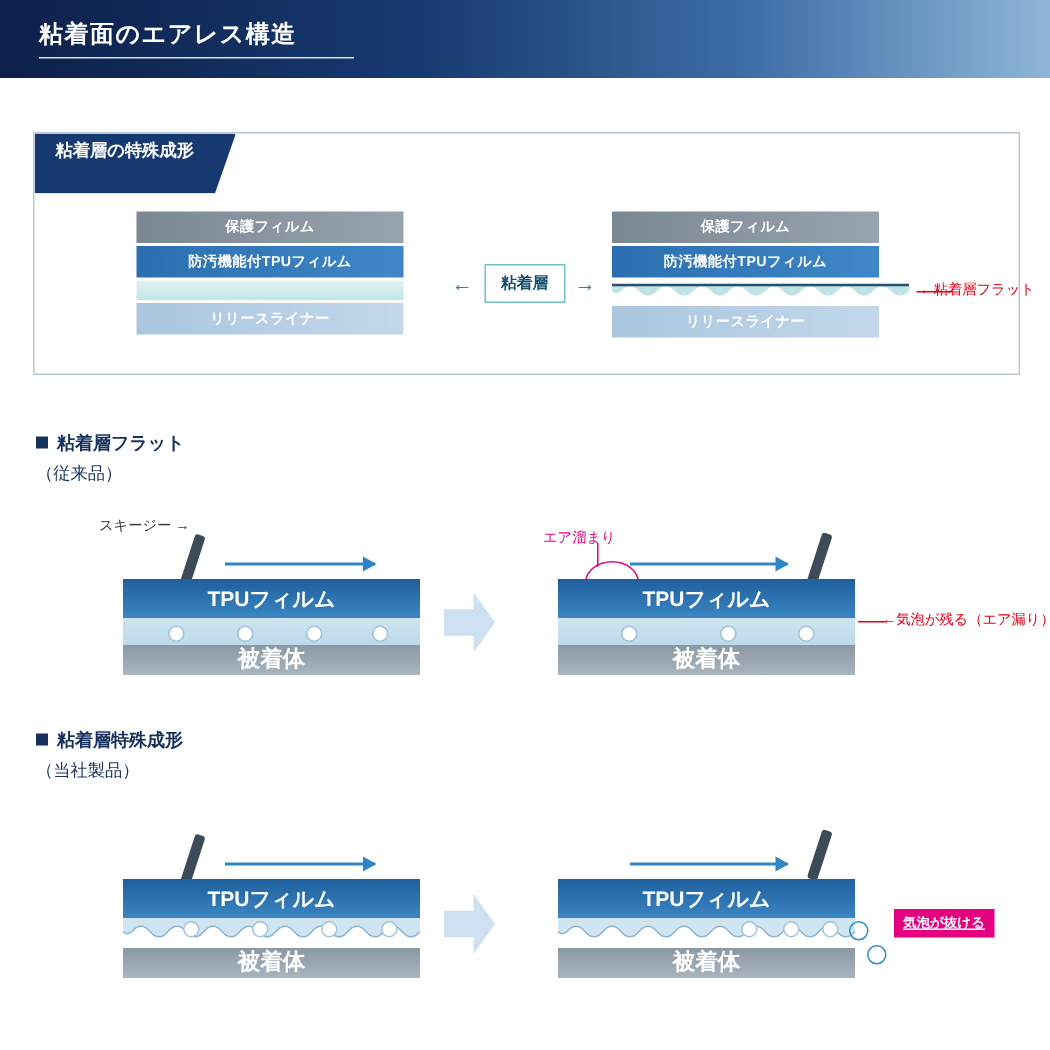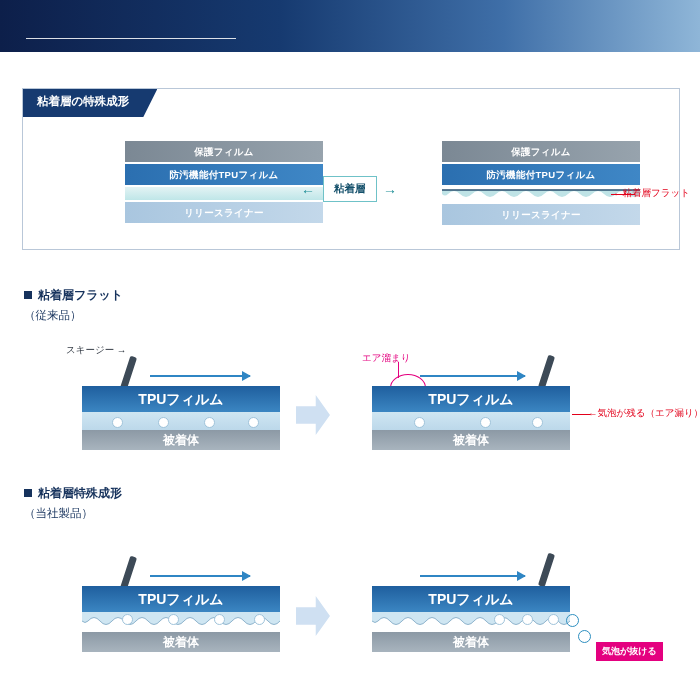--- a/index.html
+++ b/index.html
@@ -43,31 +43,31 @@
     position: absolute;
     left: 22px; top: 88px;
     width: 656px; height: 160px;
     border: 1px solid #b9c7d8;
     background: #ffffff;
   }
   .panel-tab {
     position: absolute;
     left: 0; top: 0;
     height: 24px;
-    padding: 0 28px 4px 14px;
+    padding: 0 28px 16px 14px;
     background: #163a70;
     color: #fff;
     font-size: 11.5px;
     font-weight: bold;
     line-height: 24px;
     clip-path: polygon(0 0, 100% 0, calc(100% - 14px) 100%, 0 100%);
   }
 
   
-  .stack { position: absolute; width: 198px; margin-left: 34px; }
+  .stack { position: absolute; width: 178px; }
   .stack .layer {
     position: relative;
     height: 21px;
     margin-bottom: 2px;
     color: #ffffff;
     font-size: 9.5px;
     font-weight: bold;
     text-align: center;
     line-height: 21px;
     letter-spacing: .3px;
@@ -133,21 +133,21 @@
   }
   .spec .adh {
     position: relative;
     height: 18px;
     background: linear-gradient(180deg,#cfe6f2,#bcd8ea);
   }
   .spec .adh-wavy { height: 20px; position: relative; background: #ffffff; }
   .spec .base {
     height: 20px;
     background: linear-gradient(180deg,#8c99a5,#a8b4be);
-    color: #fff; font-size: 12px; font-weight: bold;
+    color: #fff; font-size: 15px; font-weight: bold;
     text-align: center; line-height: 20px;
   }
   .bubble {
     position: absolute;
     width: 9px; height: 9px;
     border-radius: 50%;
     background: #ffffff;
     border: 1px solid #9fc3da;
   }
   .bubble-out {
@@ -214,20 +214,21 @@
     font-size: 9px;
     font-weight: bold;
     padding: 3px 6px;
     white-space: nowrap;
   }
 </style>
 </head>
 <body>
 
 <div class="header">
+  <div class="header-title">粘着面のエアレス構造</div>
   <div class="header-underline"></div>
 </div>
 
 <div class="panel">
   <div class="panel-tab">粘着層の特殊成形</div>
 
   <div class="stack" style="left:68px; top:52px;">
     <div class="layer l-protect">保護フィルム</div>
     <div class="layer l-tpu">防汚機能付TPUフィルム</div>
     <div class="layer l-adh-flat"></div>
@@ -336,13 +337,13 @@
     </svg>
     <div class="bubble" style="left:122px; top:2px;"></div>
     <div class="bubble" style="left:150px; top:2px;"></div>
     <div class="bubble" style="left:176px; top:2px;"></div>
   </div>
   <div class="base">被着体</div>
 </div>
 
 <div class="bubble-out" style="left:566px; top:614px;"></div>
 <div class="bubble-out" style="left:578px; top:630px;"></div>
-<div class="pink-box" style="left:596px; top:642px;">気泡が抜ける</div>
+<div class="pink-box" style="left:596px; top:606px;text-decoration:underline;">気泡が抜ける</div>
 
 </body></html>

